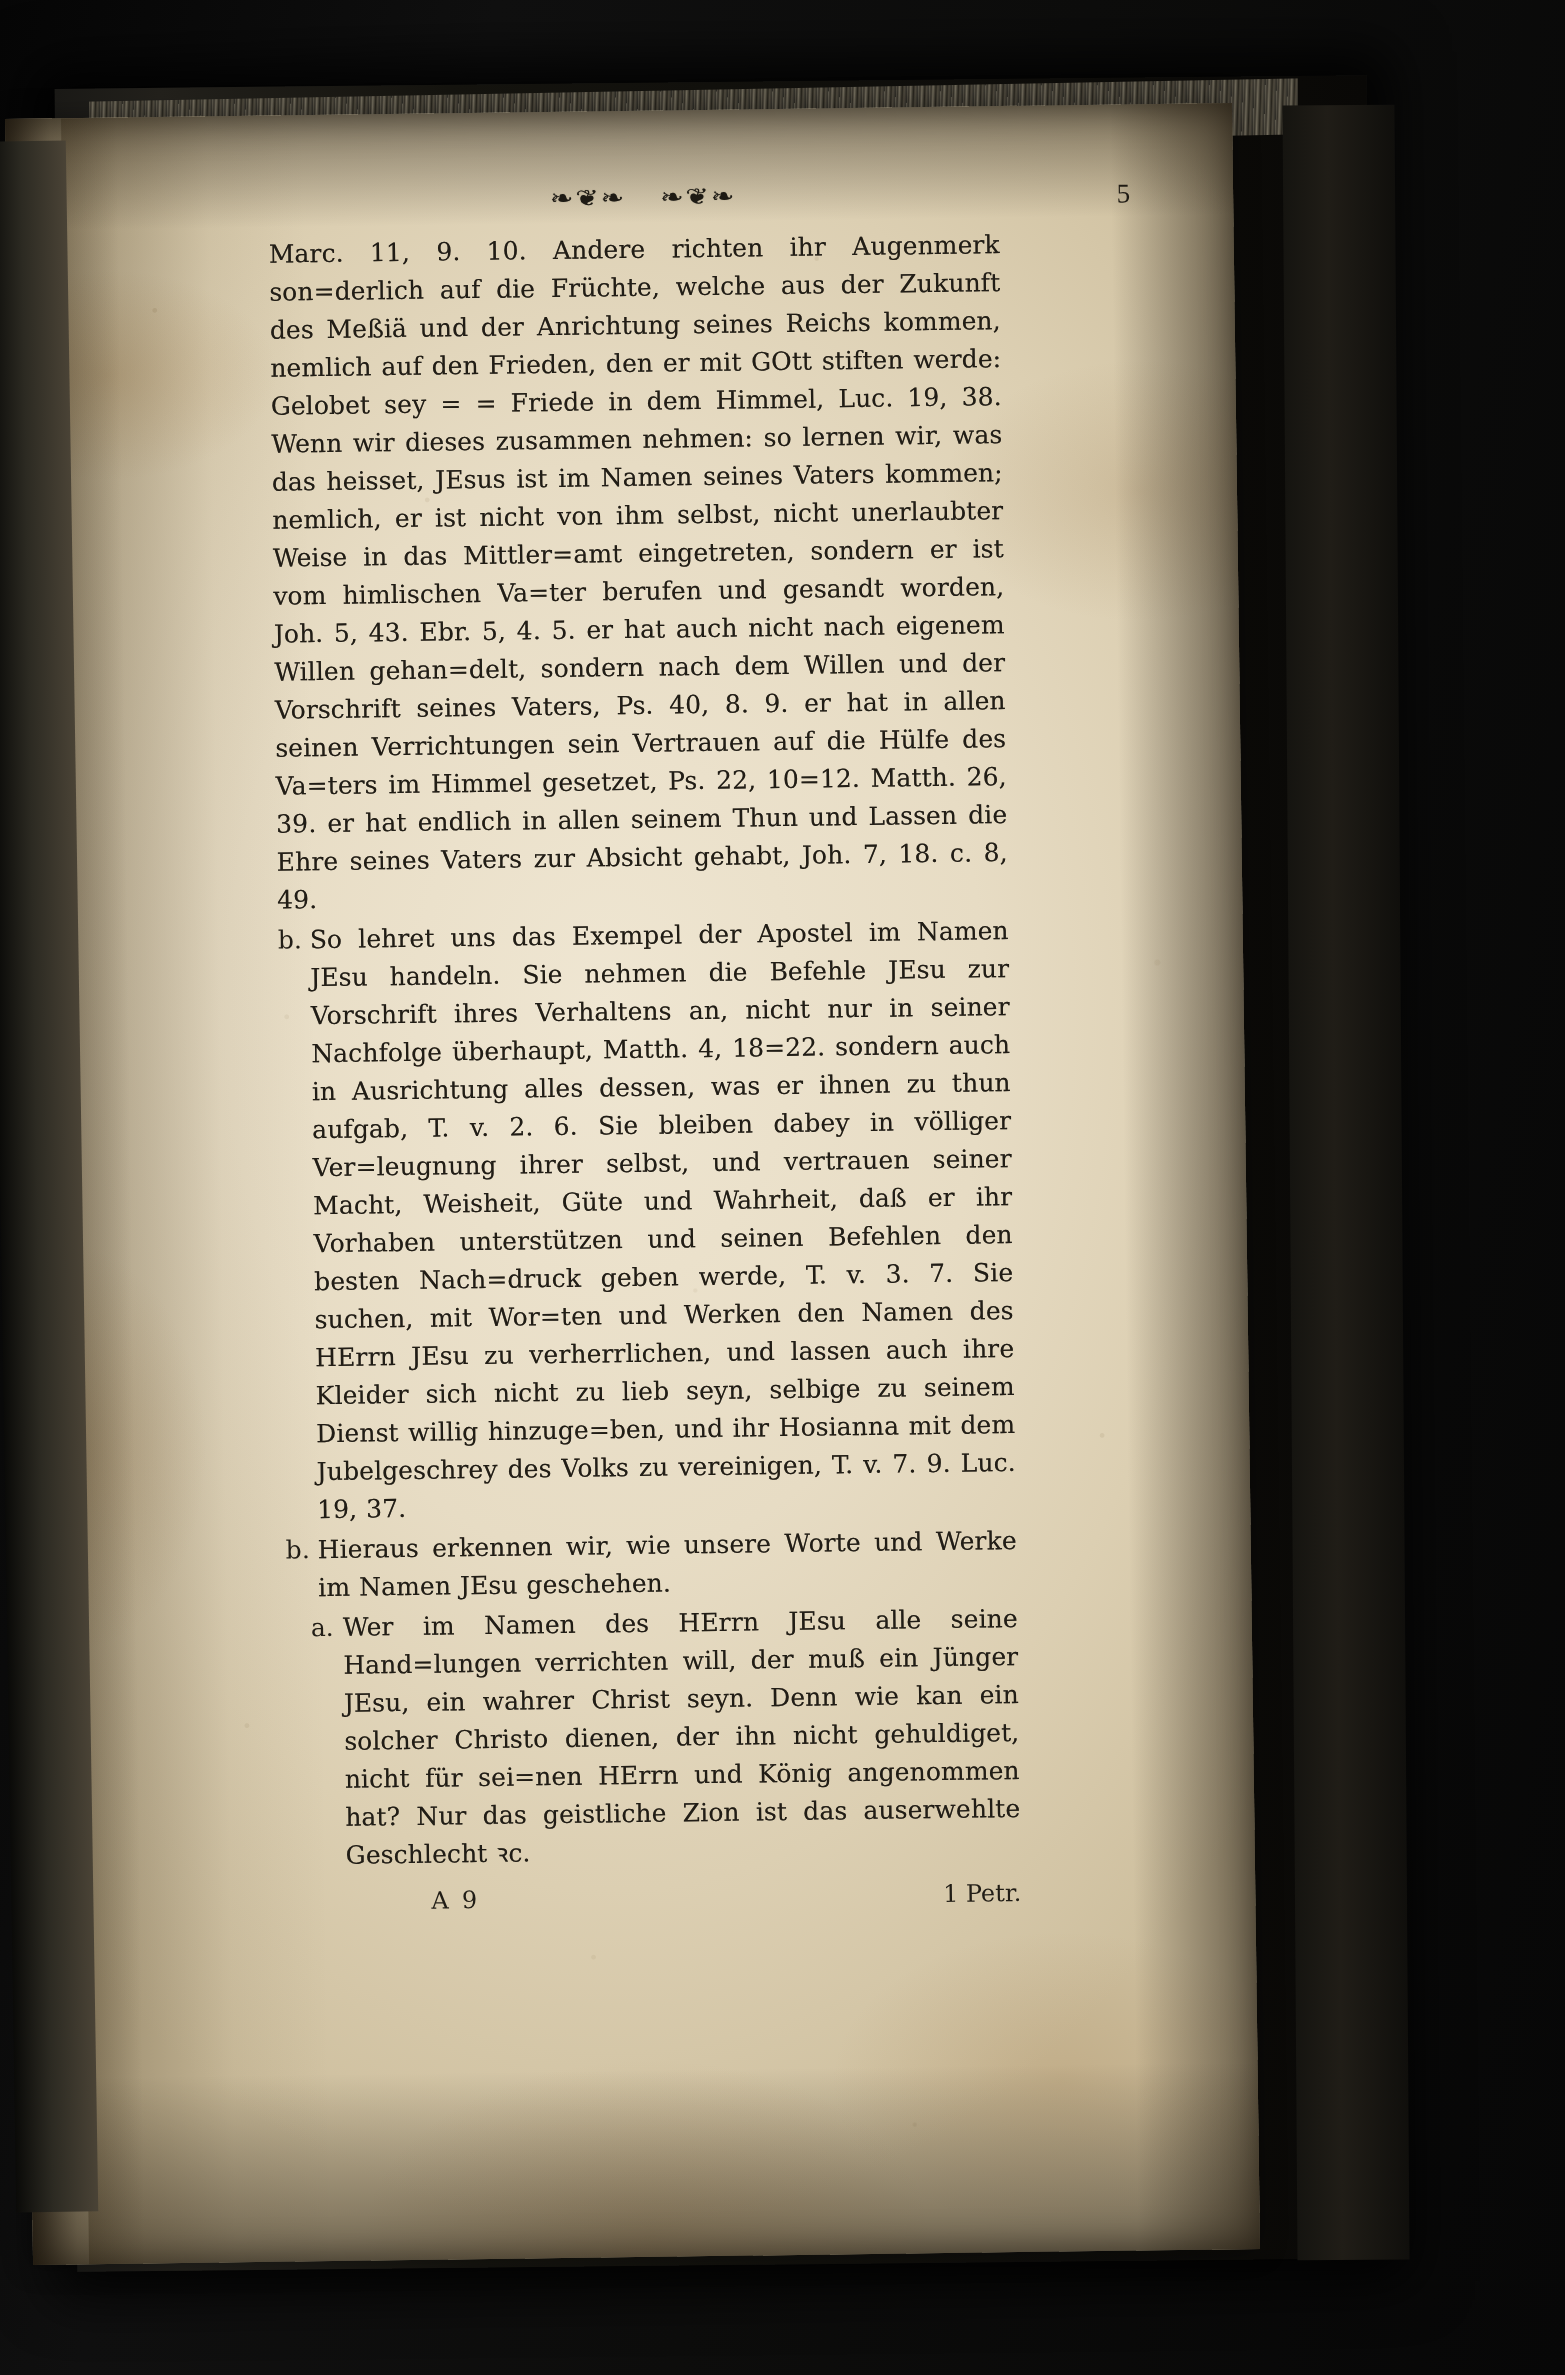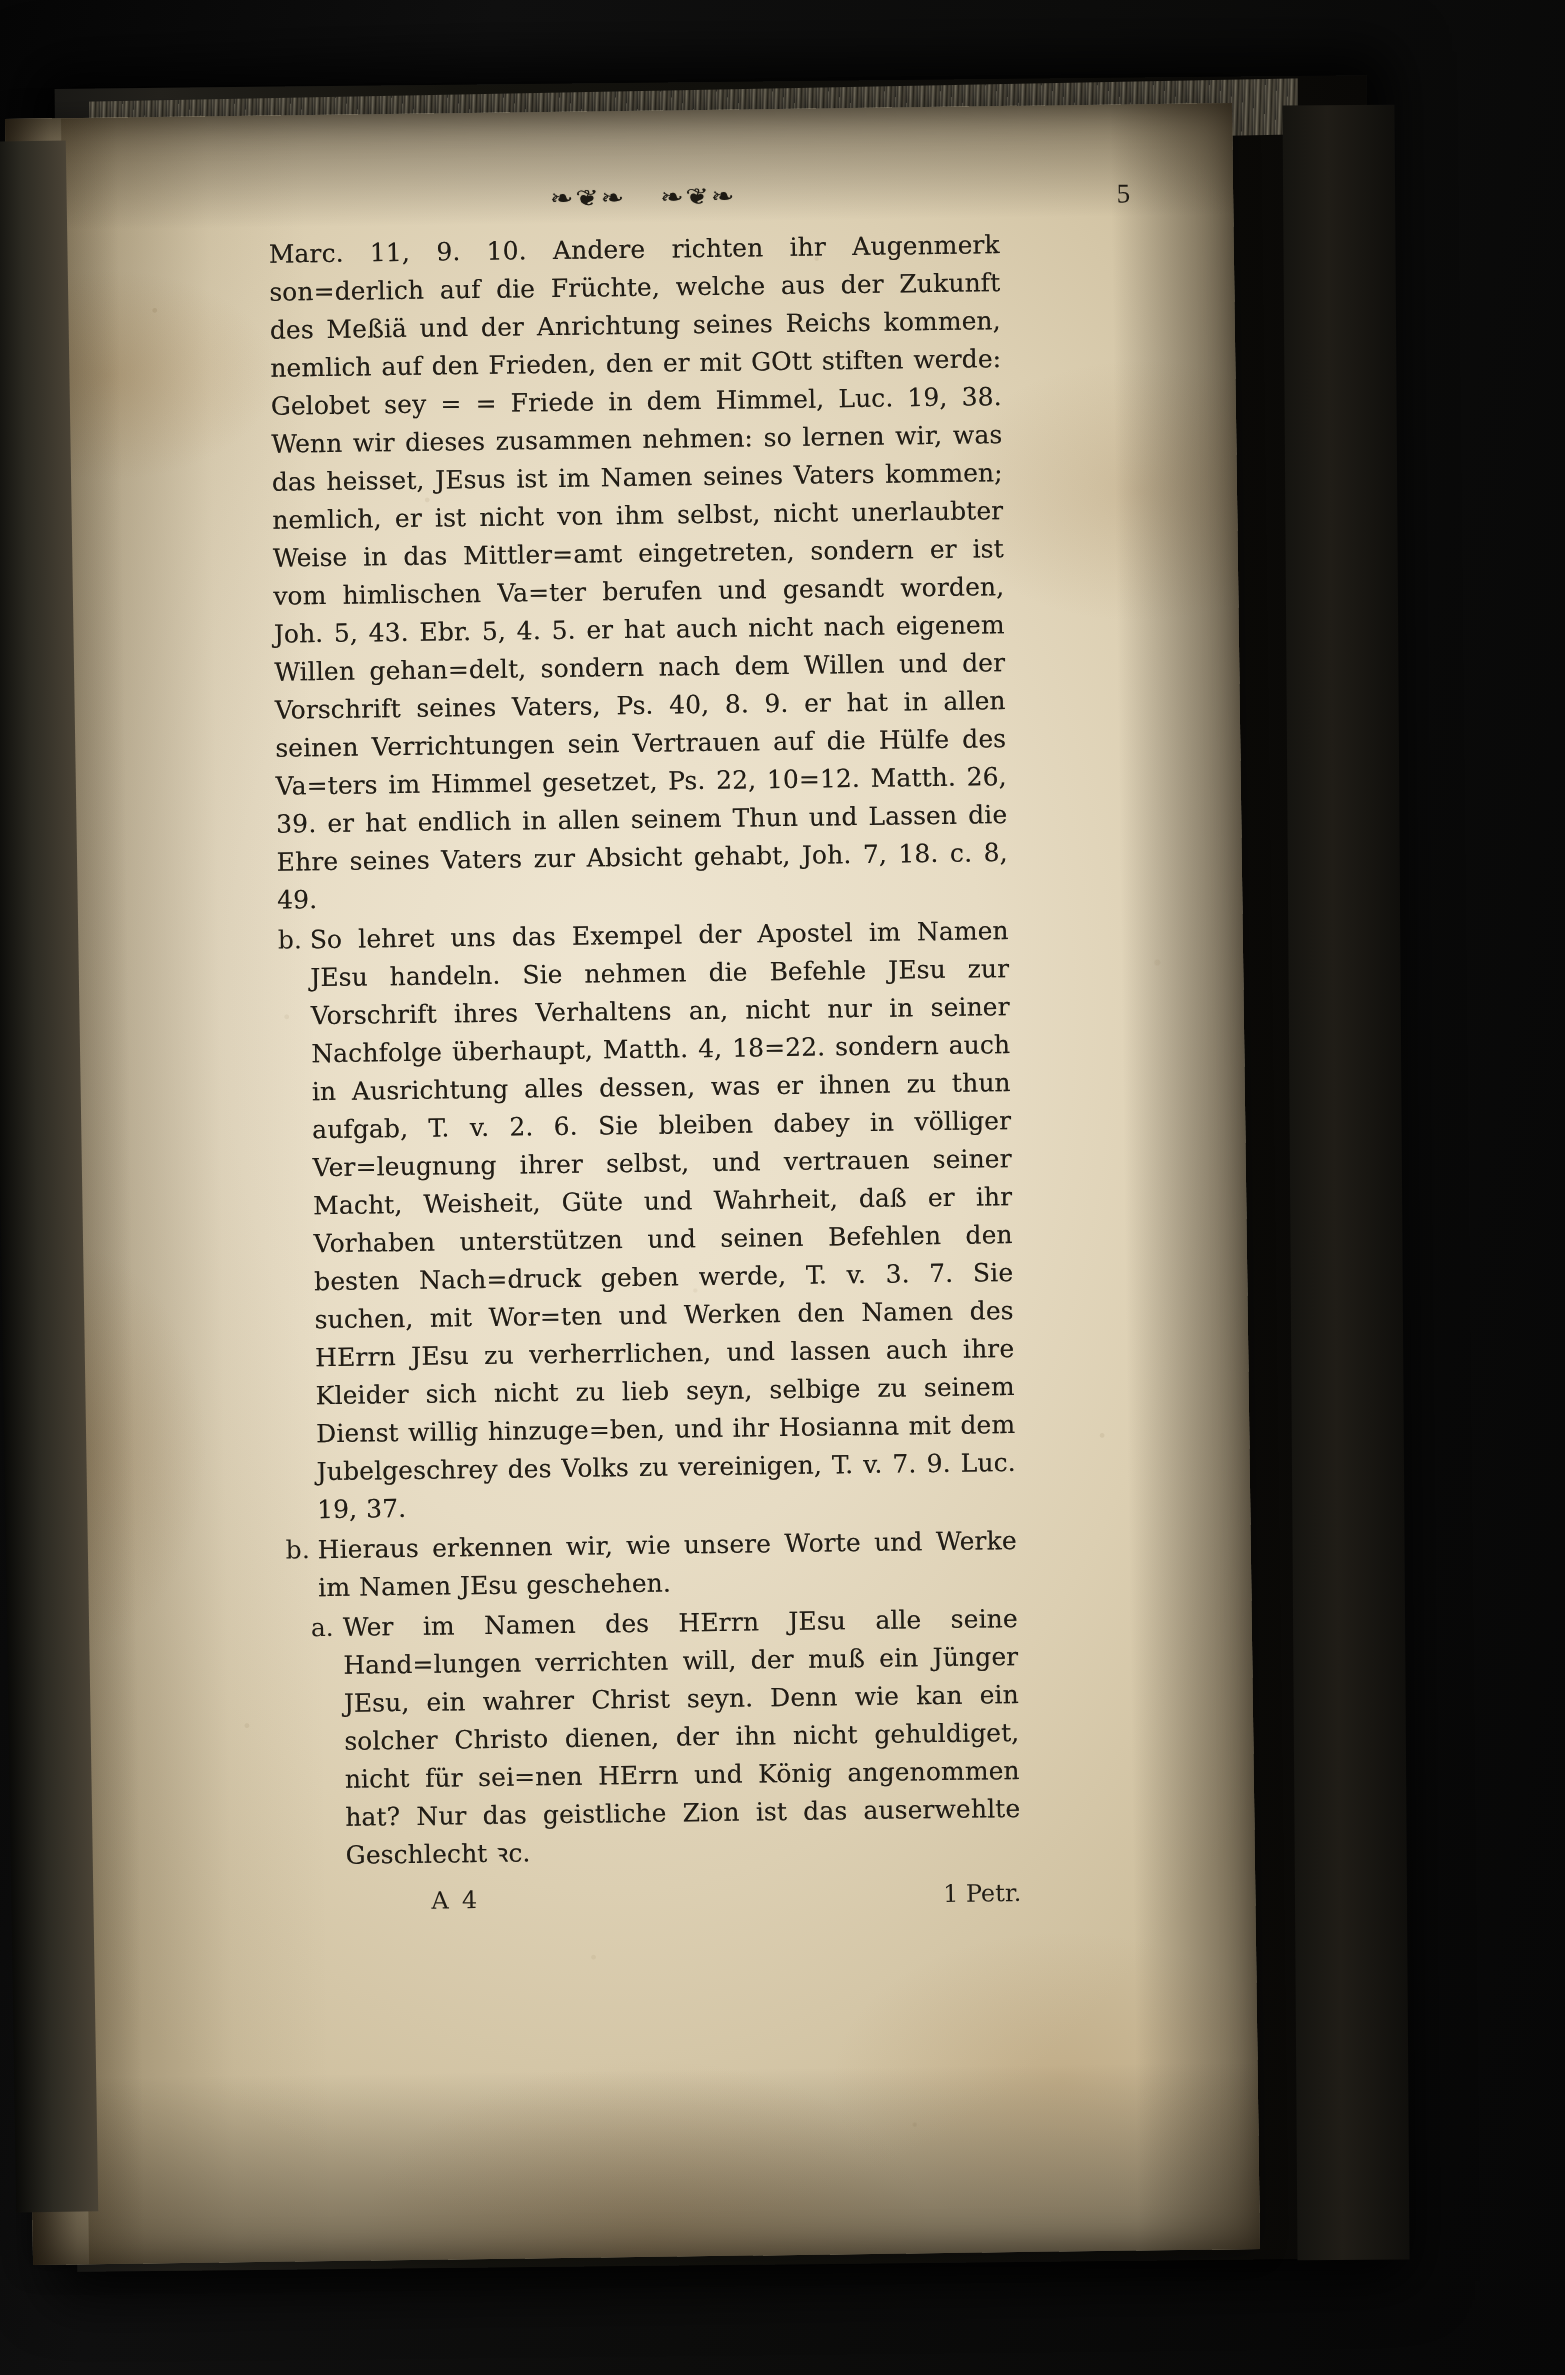--- a/index.html
+++ b/index.html
@@ -287,21 +287,21 @@
         <div class="marker">b.</div>
         <div class="body para">Hieraus erkennen wir, wie unsere Worte und Werke im Namen JEsu geschehen.</div>
       </div>
 
       <div class="hang indent-a">
         <div class="marker">a.</div>
         <div class="body para">Wer im Namen des HErrn JEsu alle seine Hand=lungen verrichten will, der muß ein Jünger JEsu, ein wahrer Christ seyn. Denn wie kan ein solcher Christo dienen, der ihn nicht gehuldiget, nicht für sei=nen HErrn und König angenommen hat? Nur das geistliche Zion ist das auserwehlte Geschlecht ꝛc.</div>
       </div>
 
       <div class="footline">
-        <span class="sig">A 4</span>
+        <span class="sig">A 9</span>
         <span>1 Petr.</span>
       </div>
 
     </div>
 
     <div id="curve"></div>
     <div id="gutter"></div>
     <div id="edge-shadow"></div>
     <div id="top-shadow"></div>
     <div id="bottom-shadow"></div>

